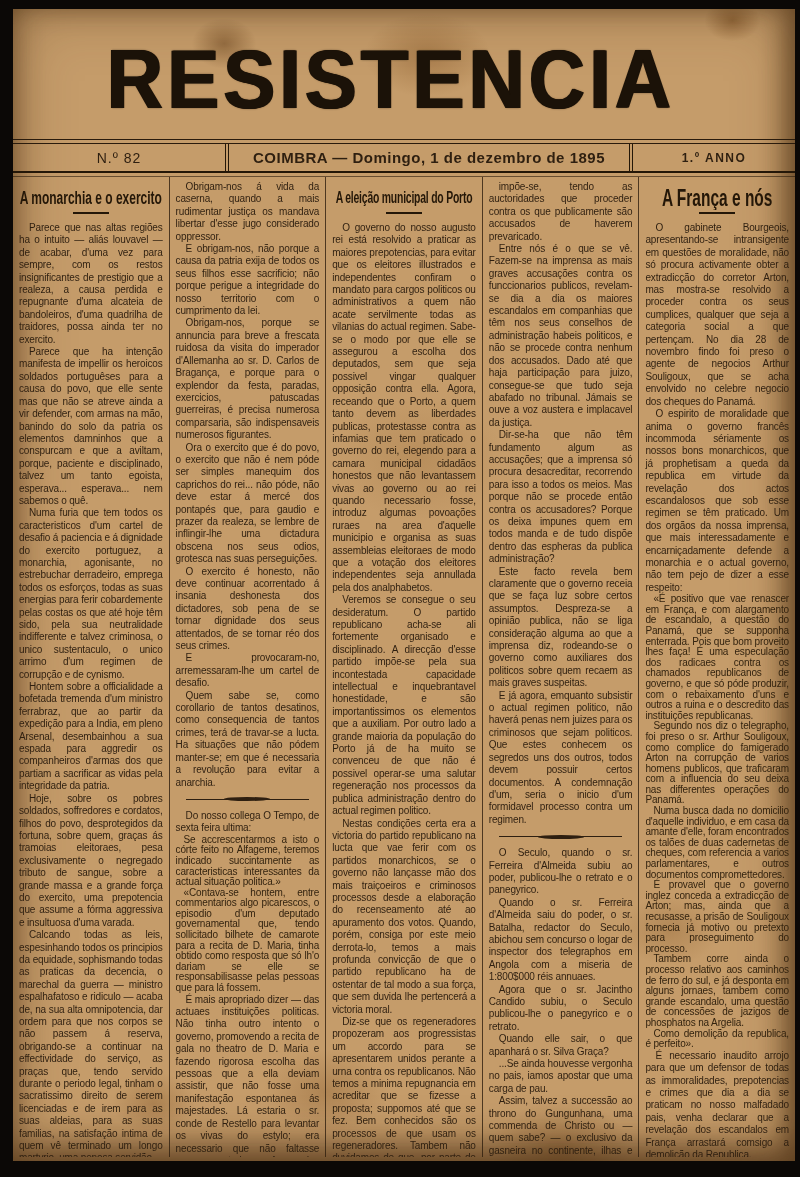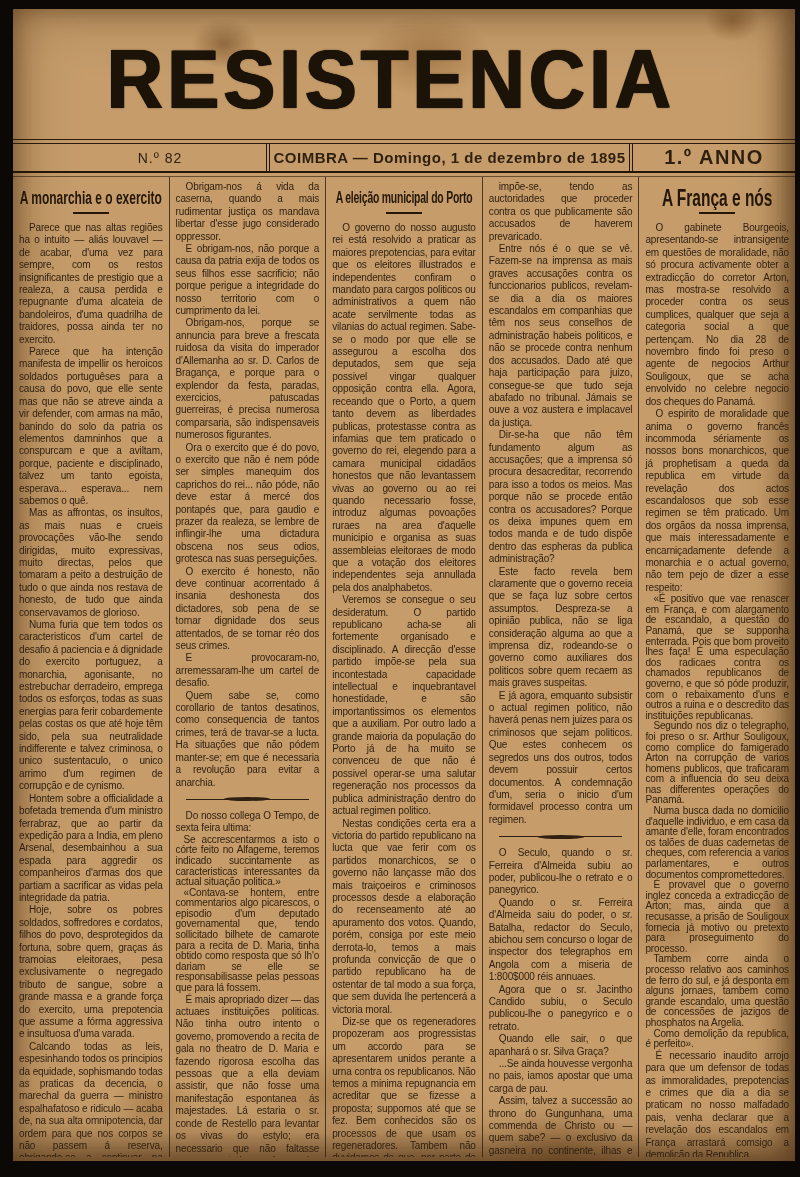--- a/index.html
+++ b/index.html
@@ -25,27 +25,27 @@
     margin:22px 26px 0 0;height:96px;
     text-align:center;
     font-size:78px;font-weight:bold;line-height:92px;
     letter-spacing:4px;color:#1b1208;
     transform:scaleY(1.06);transform-origin:center top;
     text-shadow:1px 0 #1b1208,-1px 0 #1b1208,0 0 2px rgba(27,18,8,.5);
     white-space:nowrap;
   }
   .dateline{
     position:relative;margin-top:16px;display:flex;align-items:stretch;
-    border-top:1px solid #2a1b0c;border-bottom:2px solid #241708;height:27px;padding-left:41px;
+    border-top:1px solid #2a1b0c;border-bottom:2px solid #241708;height:27px;
   }
   .dateline::before{content:'';position:absolute;left:0;right:0;top:-5px;border-top:1px solid #2a1b0c;}
   .cell{display:flex;align-items:center;justify-content:center;}
   .cell-issue{width:212px;font-size:14px;letter-spacing:1px;}
   .cell-mid{flex:1;border-left:4px double #241708;border-right:4px double #241708;font-size:15px;font-weight:bold;letter-spacing:.5px;}
-  .cell-year{width:162px;font-size:20px;font-weight:bold;letter-spacing:1.5px;}
+  .cell-year{width:162px;font-size:12px;font-weight:bold;letter-spacing:1.5px;}
   .columns{display:flex;margin-top:3px;height:980px;overflow:hidden;border-top:1px solid rgba(42,27,12,.6);}
   .col{flex:1 1 0;padding:4px 6px 0 6px;overflow:hidden;}
   .col + .col{border-left:1px solid rgba(46,30,14,.8);}
   .para{
     margin:0;font-size:10px;line-height:12.4px;letter-spacing:-0.15px;
     text-align:justify;text-indent:10px;color:#2e1f10;
   }
   .quote{font-size:10px;line-height:10.6px;text-indent:8px;color:#33230f;}
   .art-head{
     margin:10px 0 2px;font-size:12px;font-weight:bold;line-height:14px;
@@ -69,21 +69,20 @@
       <div class="cell cell-issue">N.º 82</div>
       <div class="cell cell-mid">COIMBRA — Domingo, 1 de dezembro de 1895</div>
       <div class="cell cell-year">1.º ANNO</div>
     </div>
     <div class="columns">
         <div class="col">
           <div class="art-head h-c1">A monarchia e o exercito</div>
           <div class="head-rule"></div>
           <p class="para">Parece que nas altas regiões ha o intuito — aliás louvavel — de acabar, d'uma vez para sempre, com os restos insignificantes de prestigio que a realeza, a causa perdida e repugnante d'uma alcateia de bandoleiros, d'uma quadrilha de traidores, possa ainda ter no exercito.</p>
           <p class="para">Parece que ha intenção manifesta de impellir os heroicos soldados portuguêses para a causa do povo, que elle sente mas que não se atreve ainda a vir defender, com armas na mão, banindo do solo da patria os elementos damninhos que a conspurcam e que a aviltam, porque, paciente e disciplinado, talvez um tanto egoista, esperava... esperava... nem sabemos o quê.</p>
-          <p class="para">Mas as affrontas, os insultos, as mais nuas e crueis provocações vão-lhe sendo dirigidas, muito expressivas, muito directas, pelos que tomaram a peito a destruição de tudo o que ainda nos restava de honesto, de tudo que ainda conservavamos de glorioso.</p>
           <p class="para">Numa furia que tem todos os caracteristicos d'um cartel de desafio á paciencia e á dignidade do exercito portuguez, a monarchia, agonisante, no estrebuchar derradeiro, emprega todos os esforços, todas as suas energias para ferir cobardemente pelas costas os que até hoje têm sido, pela sua neutralidade indifferente e talvez criminosa, o unico sustentaculo, o unico arrimo d'um regimen de corrupção e de cynismo.</p>
           <p class="para">Hontem sobre a officialidade a bofetada tremenda d'um ministro ferrabraz, que ao partir da expedição para a India, em pleno Arsenal, desembainhou a sua espada para aggredir os companheiros d'armas dos que partiam a sacrificar as vidas pela integridade da patria.</p>
           <p class="para">Hoje, sobre os pobres soldados, soffredores e cordatos, filhos do povo, desprotegidos da fortuna, sobre quem, graças ás tramoias eleitoraes, pesa exclusivamente o negregado tributo de sangue, sobre a grande massa e a grande força do exercito, uma prepotencia que assume a fórma aggressiva e insultuosa d'uma varada.</p>
           <p class="para">Calcando todas as leis, espesinhando todos os principios da equidade, sophismando todas as praticas da decencia, o marechal da guerra — ministro espalhafatoso e ridiculo — acaba de, na sua alta omnipotencia, dar ordem para que nos corpos se não passem á reserva, obrigando-se a continuar na effectividade do serviço, as praças que, tendo servido durante o periodo legal, tinham o sacratissimo direito de serem licenciadas e de irem para as suas aldeias, para as suas familias, na satisfação intima de quem vê terminado um longo martyrio, uma penosa servidão.</p>
         </div>
         <div class="col">
           <p class="para">Obrigam-nos á vida da caserna, quando a mais rudimentar justiça os mandava libertar d'esse jugo considerado oppressor.</p>
           <p class="para">E obrigam-nos, não porque a causa da patria exija de todos os seus filhos esse sacrificio; não porque perigue a integridade do nosso territorio com o cumprimento da lei.</p>
           <p class="para">Obrigam-nos, porque se annuncia para breve a frescata ruidosa da visita do imperador d'Allemanha ao sr. D. Carlos de Bragança, e porque para o explendor da festa, paradas, exercicios, patuscadas guerreiras, é precisa numerosa comparsaria, são indispensaveis numerosos figurantes.</p>
           <p class="para">Ora o exercito que é do povo, o exercito que não é nem póde ser simples manequim dos caprichos do rei... não póde, não deve estar á mercé dos pontapés que, para gaudio e prazer da realeza, se lembre de inflingir-lhe uma dictadura obscena nos seus odios, grotesca nas suas perseguições.</p>

